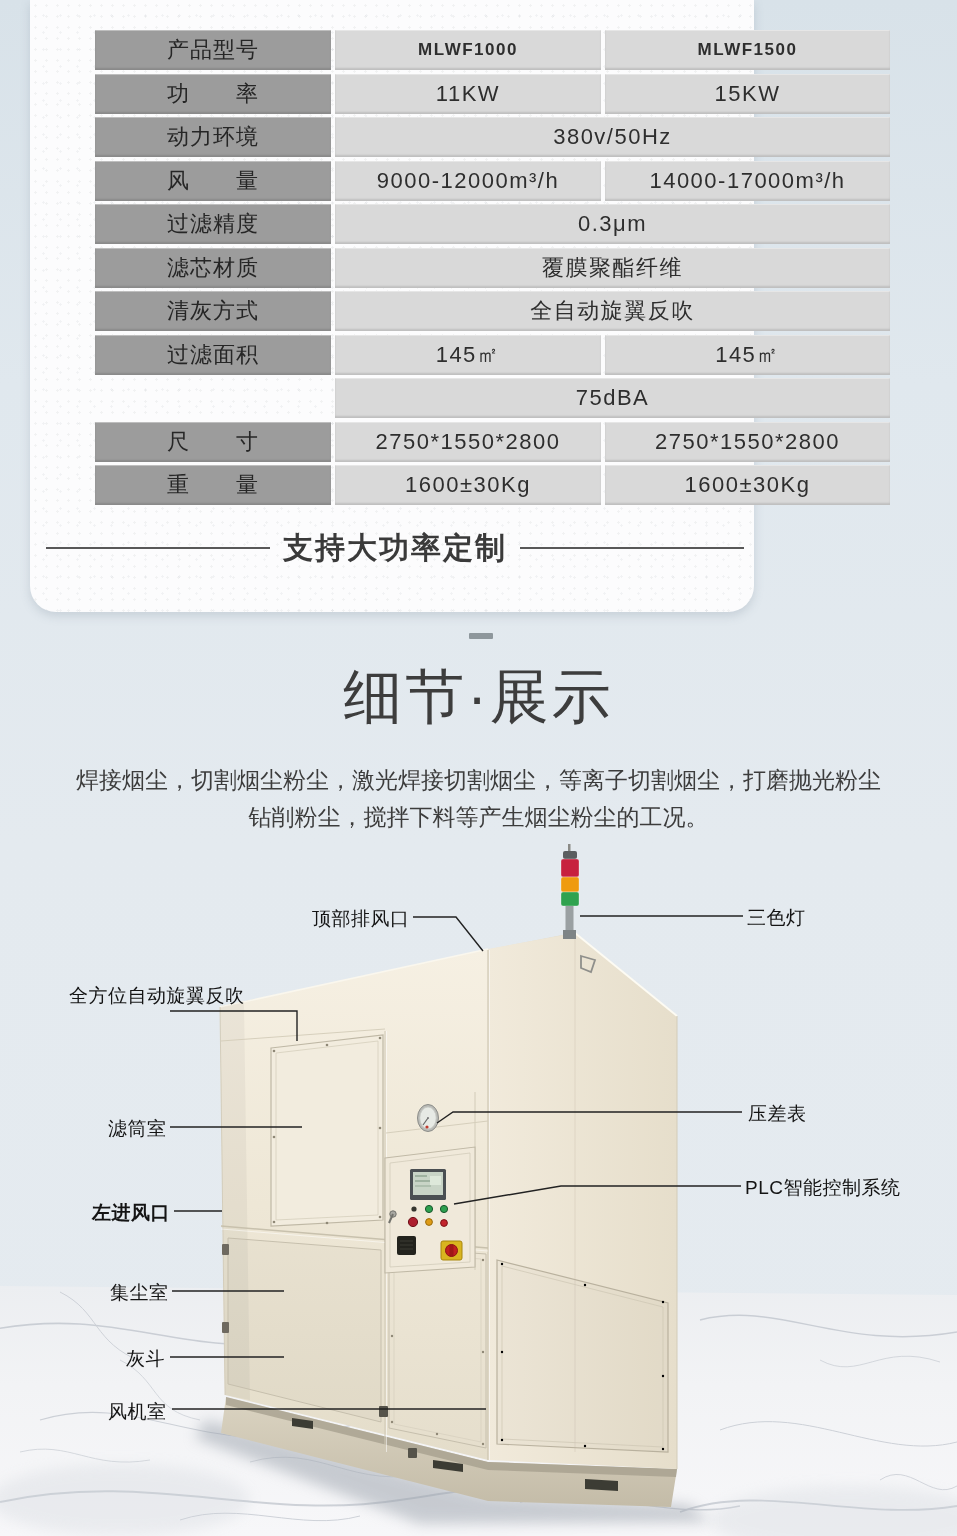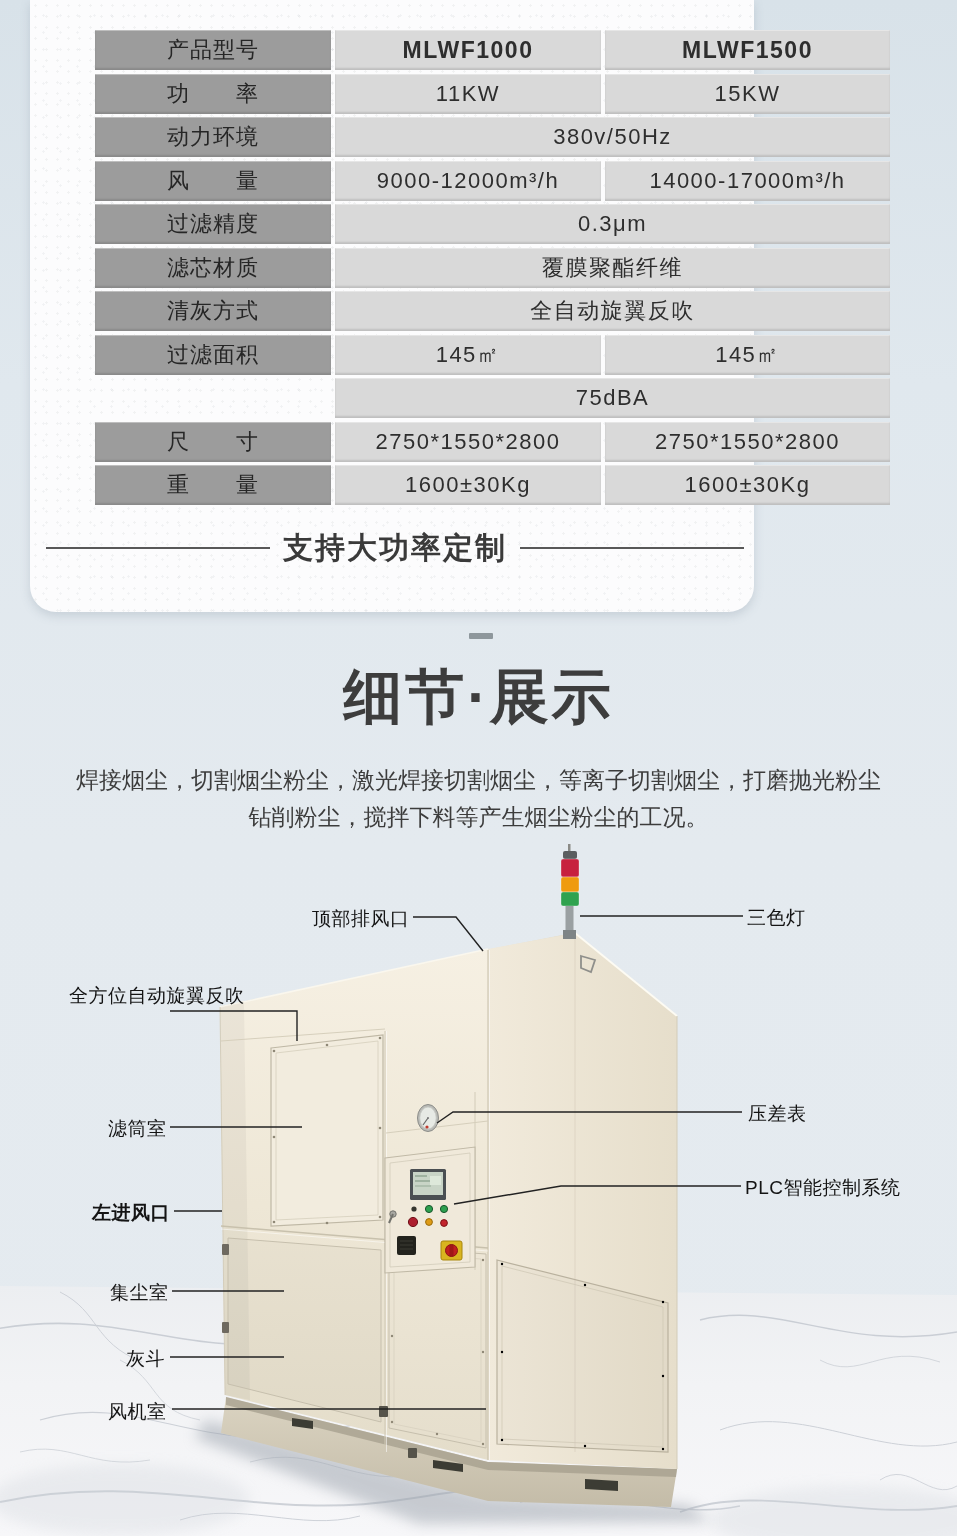--- a/index.html
+++ b/index.html
@@ -25,28 +25,28 @@
   .spec-table{position:absolute;left:65px;top:30px;width:795px;display:flex;flex-direction:column;gap:3.5px;}
   .spec-row{display:grid;grid-template-columns:236px 266px 285px;column-gap:4px;height:40px;}
   .cell{
     display:flex;align-items:center;justify-content:center;
     font-size:22px;color:#2e2e2e;letter-spacing:1px;
     box-shadow:inset 0 -2px 2px rgba(0,0,0,.12), inset 0 1px 0 rgba(255,255,255,.35);
   }
   .cell.label{background:#9c9c9c;font-weight:500;color:#262626;}
   .cell.value{background:#d9d9d9;font-weight:500;letter-spacing:1.5px;}
   .cell.span2{grid-column:2/4;}
-  .spec-row.model .cell.value{font-weight:700;font-size:23px;}
+  .spec-row.model .cell.value{font-weight:700;font-size:17px;}
   
   .banner{position:absolute;left:16px;right:10px;top:528px;height:40px;display:flex;align-items:center;gap:13px;}
   .banner .line{flex:1;height:2px;background:#585858;}
   .banner .txt{font-size:30px;font-weight:700;color:#3a3a3a;letter-spacing:2px;white-space:nowrap;}
   
   .dash{position:absolute;left:469px;top:633px;width:24px;height:6px;background:#8e979c;border-radius:1px;}
-  .detail-title{position:absolute;left:0;right:0;top:658px;text-align:center;font-size:59px;font-weight:700;color:#3d3d3d;letter-spacing:3px;}
+  .detail-title{position:absolute;left:0;right:0;top:658px;text-align:center;font-size:59px;font-weight:400;color:#3d3d3d;letter-spacing:3px;}
   .detail-desc{position:absolute;left:0;right:0;top:762px;text-align:center;font-size:23px;line-height:37px;color:#3c3c3c;}
   
   .photo-svg{position:absolute;left:0;top:840px;width:957px;height:696px;}
   .ann{position:absolute;font-size:19px;font-weight:500;color:#141414;white-space:nowrap;letter-spacing:.5px;}
 </style>
 </head>
 <body>
 
 <div class="page">
 

